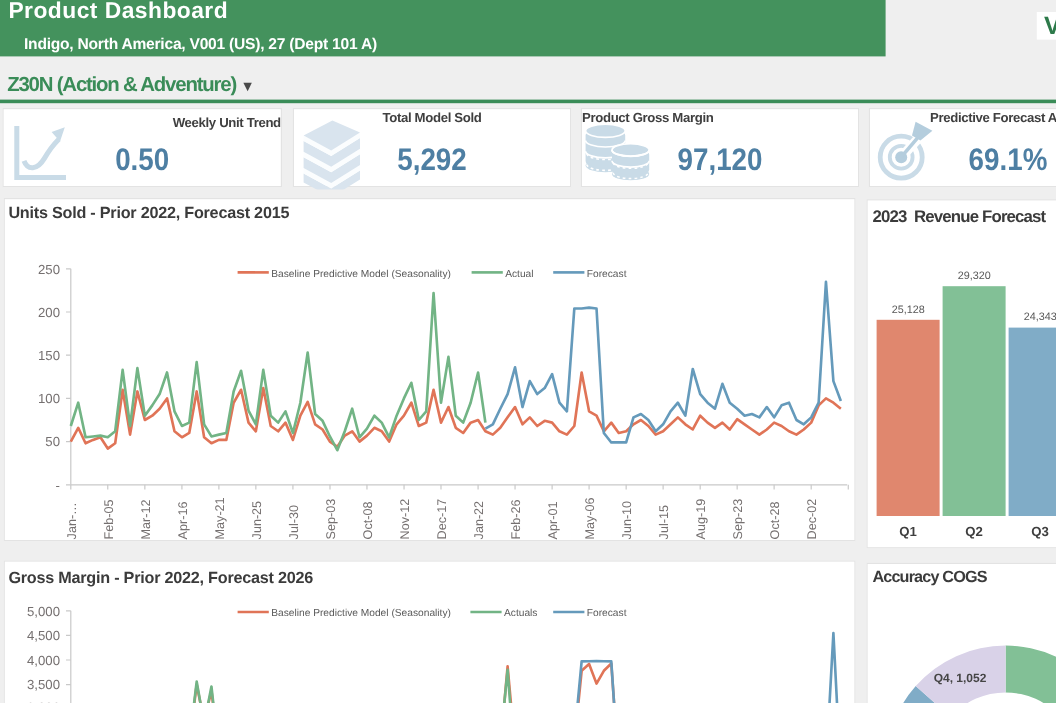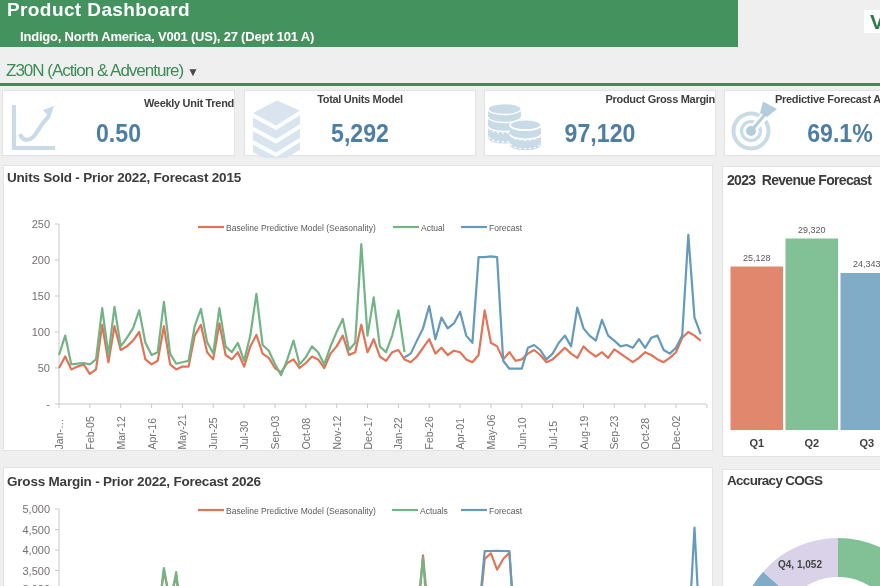--- a/index.html
+++ b/index.html
@@ -5,21 +5,21 @@
 body{width:880px;height:586px;overflow:hidden;background:#efefef;position:relative;font-family:"Liberation Sans",sans-serif}
 .panel{position:absolute;background:#fff;border:1px solid #e3e3e3;box-sizing:border-box}
 .ptitle{position:absolute;font-size:13.5px;font-weight:bold;color:#3b3b3b;white-space:nowrap;letter-spacing:-0.2px}
 </style></head>
 <body>
 <div style="position:absolute;left:0;top:0;width:738px;height:47px;background:#44925d">
 <div style="position:absolute;left:7px;top:-1px;font-size:19px;font-weight:bold;letter-spacing:0.4px;color:#fff">Product Dashboard</div>
 <div style="position:absolute;left:20px;top:29px;font-size:13px;font-weight:bold;letter-spacing:-0.2px;color:#fff">Indigo, North America, V001 (US), 27 (Dept 101 A)</div>
 <div style="position:absolute;left:864px;top:10px;width:26px;height:23px;background:#fff;color:#2d7a4a;font-size:21px;font-weight:bold;text-align:left;padding-left:6px;line-height:23px;box-sizing:border-box">V</div>
 </div>
-<div style="position:absolute;left:6px;top:61px;font-size:17px;font-weight:normal;letter-spacing:-1px;color:#3a8c58">Z30N (Action &amp; Adventure) <span style="color:#4a4a4a;font-size:12px;letter-spacing:0">▼</span></div>
+<div style="position:absolute;left:6px;top:61px;font-size:17px;font-weight:bold;letter-spacing:-1px;color:#3a8c58">Z30N (Action &amp; Adventure) <span style="color:#4a4a4a;font-size:12px;letter-spacing:0">▼</span></div>
 <div style="position:absolute;left:0;top:83px;width:880px;height:3px;background:#3a8c58"></div>
 
 <div style="position:absolute;left:2px;top:90px;width:233px;height:66px;background:#fff;border:1px solid #e3e3e3;box-sizing:border-box">
 <svg style="position:absolute;left:0;top:0" width="233" height="67" viewBox="0 0 233 67">
 <path d="M11 14 V57 H52" fill="none" stroke="#c9dbe7" stroke-width="4.2"></path>
 <path d="M17 43 C20 51 28 51 34 41 C38 34 42 29 46 25" fill="none" stroke="#c9dbe7" stroke-width="4.2"></path>
 <path d="M40 19 L51 15 L47 27 Z" fill="#c9dbe7"></path>
 </svg>
 <div style="position:absolute;left:0px;top:6px;width:100%;text-align:right;font-size:11px;font-weight:bold;letter-spacing:-0.3px;color:#3f3f3f">Weekly Unit Trend</div>
 <div style="position:absolute;left:0;top:27px;width:100%;text-align:center;font-size:26px;font-weight:bold;color:#4e7fa3;transform:scaleX(0.89)">0.50</div>
@@ -29,21 +29,21 @@
 <g transform="translate(3,4)">
 <polygon points="5.0,49.5 28.0,62.0 52.0,47.0 52.0,54.5 28.0,69.5 5.0,57.0" fill="#d9e4ee"></polygon>
 <polygon points="5.0,45.0 28.0,57.5 52.0,42.5 52.0,47.0 28.0,62.0 5.0,49.5" fill="#fbfdfe"></polygon>
 <polygon points="5.0,36.0 28.0,48.5 52.0,33.5 52.0,42.5 28.0,57.5 5.0,45.0" fill="#d9e4ee"></polygon>
 <polygon points="5.0,31.5 28.0,44.0 52.0,29.0 52.0,33.5 28.0,48.5 5.0,36.0" fill="#fbfdfe"></polygon>
 <polygon points="5.0,22.5 28.0,35.0 52.0,20.0 52.0,29.0 28.0,44.0 5.0,31.5" fill="#d9e4ee"></polygon>
 <polygon points="5.0,18.0 28.0,30.5 52.0,15.5 52.0,20.0 28.0,35.0 5.0,22.5" fill="#fbfdfe"></polygon>
 <polygon points="5.0,18.0 29.0,5.5 52.0,15.5 28.0,30.5" fill="#d9e4ee"></polygon>
 </g>
     </svg>
-<div style="position:absolute;left:0px;top:2px;width:100%;text-align:center;font-size:11px;font-weight:bold;letter-spacing:-0.3px;color:#3f3f3f">Total Units Model</div>
+<div style="position:absolute;left:0px;top:2px;width:100%;text-align:center;font-size:11px;font-weight:bold;letter-spacing:-0.3px;color:#3f3f3f">Total Model Sold</div>
 <div style="position:absolute;left:0;top:27px;width:100%;text-align:center;font-size:26px;font-weight:bold;color:#4e7fa3;transform:scaleX(0.89)">5,292</div>
 </div>
 <div style="position:absolute;left:484px;top:90px;width:232px;height:66px;background:#fff;border:1px solid #e3e3e3;box-sizing:border-box">
 <svg style="position:absolute;left:0;top:0" width="232" height="67" viewBox="0 0 232 67">
 <g fill="#c9dbe7">
 <rect x="3" y="18" width="33" height="29" rx="4"></rect>
 <ellipse cx="19.5" cy="18" rx="16.5" ry="5.5"></ellipse>
 <ellipse cx="19.5" cy="47" rx="16.5" ry="5.5"></ellipse>
 </g>
 <g stroke="#ffffff" stroke-width="1.4" fill="none">
@@ -57,21 +57,21 @@
 <rect x="25" y="34" width="31" height="20" rx="4"></rect>
 <ellipse cx="40.5" cy="34" rx="15.5" ry="5.2"></ellipse>
 <ellipse cx="40.5" cy="54" rx="15.5" ry="5.2"></ellipse>
 </g>
 <path d="M25 34 a15.5 5.2 0 0 0 31 0" stroke="#ffffff" stroke-width="1.6" fill="none"></path>
 <ellipse cx="40.5" cy="34" rx="15.5" ry="5.2" stroke="#ffffff" stroke-width="1.4" fill="none"></ellipse>
 <path d="M25 43 a15.5 5.2 0 0 0 31 0" stroke="#ffffff" stroke-width="1.4" fill="none"></path>
 <path d="M26 53 a14.5 4.8 0 0 0 29 0" stroke="#ffffff" stroke-width="1.2" fill="none" stroke-dasharray="2.2,2.6"></path>
 <path d="M26 44.5 a14.5 4.8 0 0 0 29 0" stroke="#ffffff" stroke-width="1.2" fill="none" stroke-dasharray="2.2,2.6"></path>
 </svg>
-<div style="position:absolute;left:0px;top:2px;width:100%;text-align:right;font-size:11px;font-weight:bold;letter-spacing:-0.3px;color:#3f3f3f">Product Gross Margin</div>
+<div style="position:absolute;left:0px;top:2px;width:100%;text-align:left;font-size:11px;font-weight:bold;letter-spacing:-0.3px;color:#3f3f3f">Product Gross Margin</div>
 <div style="position:absolute;left:0;top:27px;width:100%;text-align:center;font-size:26px;font-weight:bold;color:#4e7fa3;transform:scaleX(0.89)">97,120</div>
 </div>
 <div style="position:absolute;left:724px;top:90px;width:232px;height:66px;background:#fff;border:1px solid #e3e3e3;box-sizing:border-box">
 <svg style="position:absolute;left:0;top:0" width="232" height="67" viewBox="0 0 232 67">
 <circle cx="26" cy="40" r="17.5" fill="none" stroke="#c9dbe7" stroke-width="4"></circle>
 <circle cx="26" cy="40" r="9.5" fill="none" stroke="#c9dbe7" stroke-width="3.2"></circle>
 <line x1="26" y1="40" x2="47" y2="17" stroke="#ffffff" stroke-width="8"></line>
 <circle cx="26" cy="40" r="5" fill="#b4cddd"></circle>
 <line x1="26" y1="40" x2="43" y2="20" stroke="#b4cddd" stroke-width="3"></line>
 <polygon points="38,10.5 52,18 42,26 35,22" fill="#b4cddd"></polygon>

